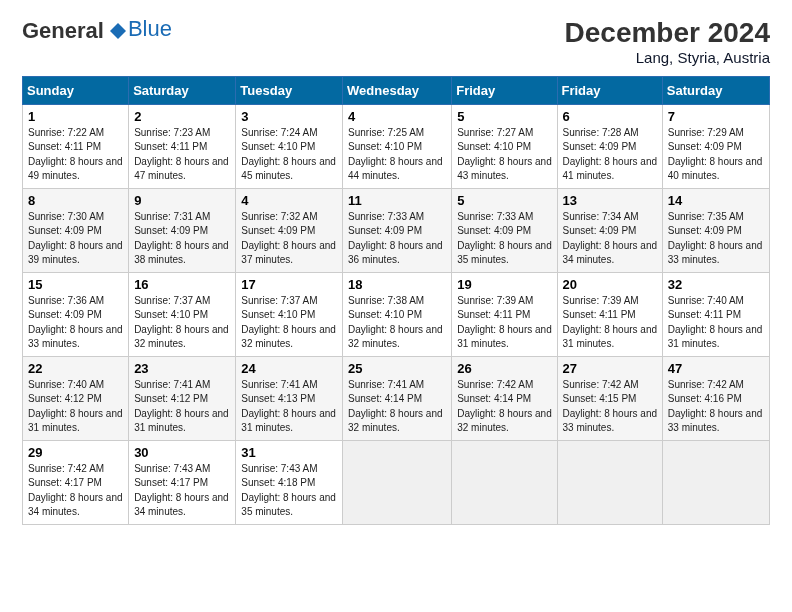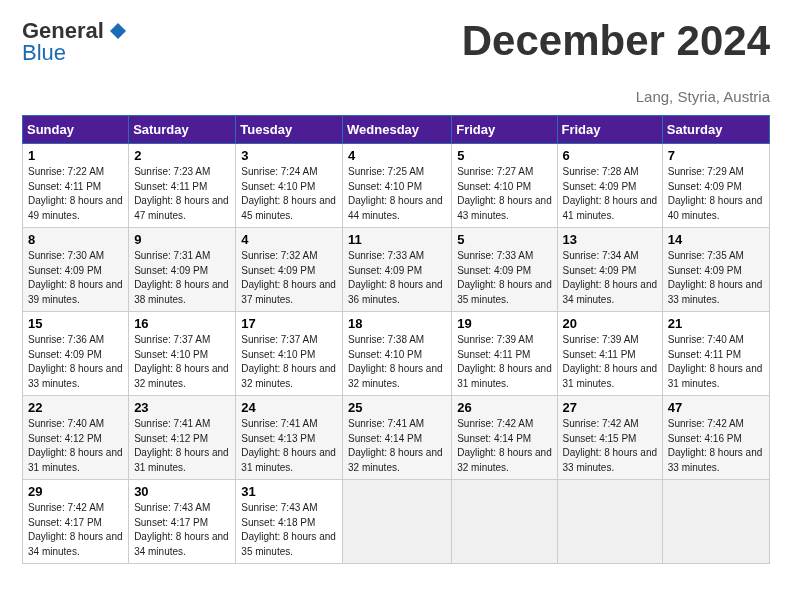--- a/index.html
+++ b/index.html
@@ -15,46 +15,45 @@
       padding: 18px 22px 10px 22px;
     }
     .header {
       display: flex;
       justify-content: space-between;
       align-items: flex-start;
       margin-bottom: 10px;
     }
     .logo {
       display: flex;
-      flex-direction: column;
-      align-items: flex-start;
+      flex-direction: row;
+      align-items: center;
     }
     .logo-general { color: #333; }
     .logo-blue { color: #1a6bb5; }
     .title-block {
       text-align: right;
     }
     .month-title {
-      font-size: 42px;
+      font-size: 28px;
       font-weight: bold;
       color: #333;
       line-height: 1.1;
     }
     .location {
       font-size: 15px;
-      color: #737373;
-      margin-top: 24px;
+      color: #0f172a;
     }
     .calendar {
       width: 100%;
       border-collapse: collapse;
       font-size: 10.5px;
     }
     .calendar th {
-      background: #4c1d95;
+      background: #0369a1;
       color: #fff;
       padding: 6px 4px;
       text-align: left;
       font-size: 13px;
       font-weight: bold;
       border: 1px solid #2b6cb0;
     }
     .calendar td {
       border: 1px solid #ccc;
       vertical-align: top;
@@ -273,21 +272,21 @@
       </td>
           <td>
         <span class="day-num">20</span>
         <div class="day-info">
           Sunrise: 7:39 AM<br>
           Sunset: 4:11 PM<br>
           Daylight: 8 hours and 31 minutes.
         </div>
       </td>
           <td>
-        <span class="day-num">21</span>
+        <span class="day-num">32</span>
         <div class="day-info">
           Sunrise: 7:40 AM<br>
           Sunset: 4:11 PM<br>
           Daylight: 8 hours and 31 minutes.
         </div>
       </td>
         </tr>
         <tr>
           <td>
         <span class="day-num">22</span>

